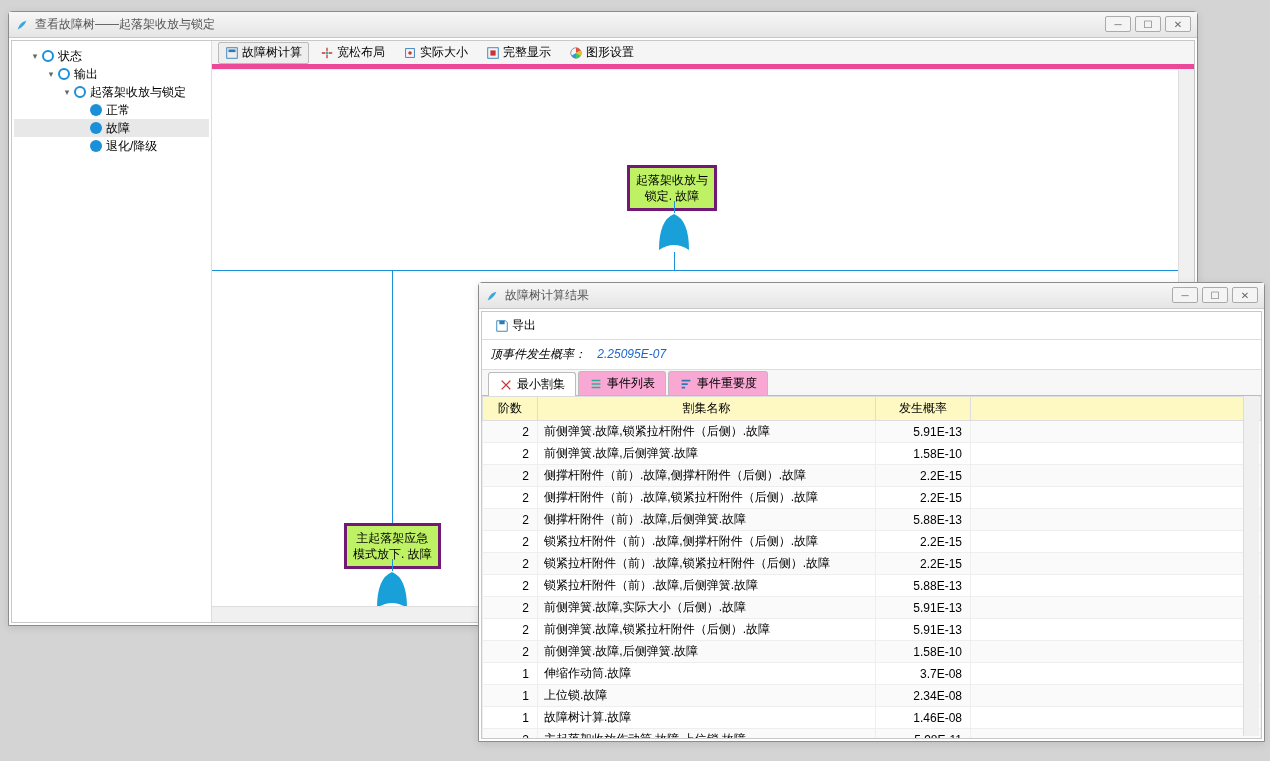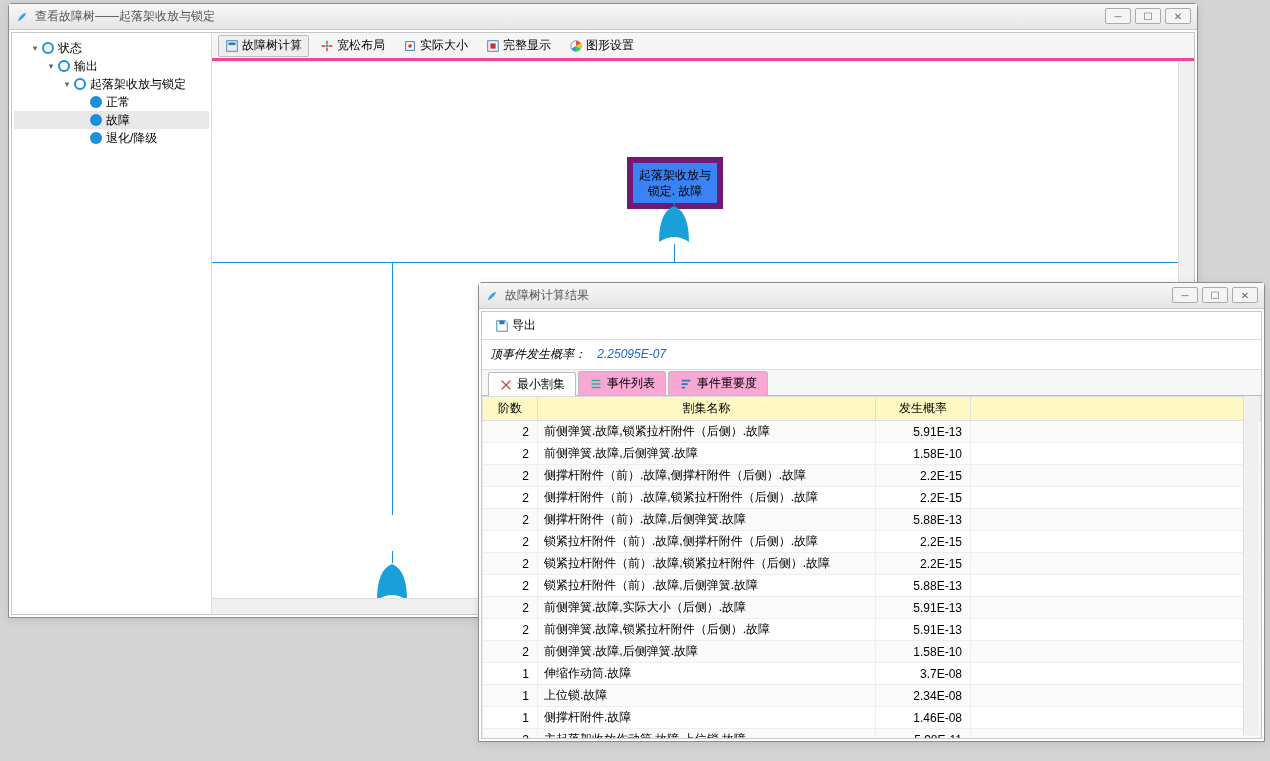--- a/index.html
+++ b/index.html
@@ -5,42 +5,42 @@
 * { box-sizing: border-box; margin: 0; padding: 0; font-family: "Microsoft YaHei", "SimSun", sans-serif; font-size: 12px; }
 body { background: #d4d4d4; width: 1270px; height: 761px; position: relative; overflow: hidden; }
 
 .window { position: absolute; background: #fff; border: 1px solid #8c8c8c; border-radius: 4px 4px 0 0; box-shadow: 0 2px 8px rgba(0,0,0,0.1); display: flex; flex-direction: column; }
 .titlebar { height: 26px; background: linear-gradient(#f7f7f7,#e5e5e5); border-bottom: 1px solid #c8c8c8; display: flex; align-items: center; padding: 0 6px; position: relative; }
 .titlebar .app-icon { width: 14px; height: 14px; margin-right: 6px; }
 .titlebar .title { color: #555; }
 .win-controls { position: absolute; right: 6px; top: 4px; display: flex; gap: 4px; }
 .win-btn { width: 26px; height: 16px; border: 1px solid #aaa; background: #f4f4f4; border-radius: 2px; display: flex; align-items: center; justify-content: center; color: #666; font-size: 10px; cursor: pointer; }
 
-.main-window { left: 8px; top: 3px; width: 1190px; height: 615px; }
+.main-window { left: 8px; top: 11px; width: 1190px; height: 615px; }
 .main-body { flex: 1; display: flex; background: #fff; border: 1px solid #c8c8c8; margin: 2px; overflow: hidden; }
 
 .tree-panel { width: 200px; border-right: 1px solid #ddd; padding: 6px 2px; overflow: auto; }
 .tree-node { display: flex; align-items: center; height: 18px; padding: 0 4px; white-space: nowrap; cursor: pointer; }
 .tree-node.selected { background: #e8e8e8; }
 .expander { width: 10px; height: 10px; margin-right: 2px; display: inline-flex; align-items: center; justify-content: center; color: #666; font-size: 9px; }
 .ring { width: 12px; height: 12px; border: 2px solid #1a90d9; border-radius: 50%; margin-right: 4px; flex-shrink: 0; }
 .dot { width: 12px; height: 12px; background: #1a90d9; border-radius: 50%; margin-right: 4px; flex-shrink: 0; }
 .ind1 { padding-left: 16px; }
 .ind2 { padding-left: 32px; }
 .ind3 { padding-left: 48px; }
 .ind4 { padding-left: 64px; }
 
 .canvas-wrap { flex: 1; display: flex; flex-direction: column; }
-.toolbar { height: 28px; border-bottom: 3px solid #ec4899; display: flex; align-items: center; padding: 0 6px; gap: 4px; background: #f5f5f5; }
+.toolbar { height: 28px; border-bottom: 5px solid #ec4899; display: flex; align-items: center; padding: 0 6px; gap: 4px; background: #f5f5f5; }
 .tb-btn { height: 22px; padding: 0 6px; display: flex; align-items: center; gap: 3px; border: 1px solid transparent; border-radius: 2px; cursor: pointer; }
 .tb-btn.active { border-color: #bbb; background: #eee; }
 .tb-icon { width: 14px; height: 14px; display: inline-flex; align-items: center; justify-content: center; }
 
 .canvas { flex: 1; position: relative; background: #fff; overflow: hidden; border-top: 1px solid #eee; }
-.ft-box { position: absolute; border: 6px solid #701a75; background: #3b82f6; padding: 4px 6px; text-align: center; min-width: 90px; line-height: 1.35; }
+.ft-box { position: absolute; border: 3px solid #701a75; background: #bef264; padding: 4px 6px; text-align: center; min-width: 90px; line-height: 1.35; }
 .or-gate { position: absolute; width: 40px; height: 40px; }
 .or-gate svg { width: 100%; height: 100%; }
 .conn { position: absolute; background: #1a90d9; }
 .conn.h { height: 1px; }
 .conn.v { width: 1px; }
 .canvas .scroll-v { position: absolute; right: 0; top: 0; bottom: 16px; width: 16px; background: #f0f0f0; border-left: 1px solid #ddd; }
 .canvas .scroll-h { position: absolute; left: 0; right: 16px; bottom: 0; height: 16px; background: #f0f0f0; border-top: 1px solid #ddd; }
 .canvas .scroll-corner { position: absolute; right: 0; bottom: 0; width: 16px; height: 16px; background: #f0f0f0; }
 
 .result-window { left: 478px; top: 282px; width: 787px; height: 460px; z-index: 10; }
@@ -172,20 +172,22 @@
 
         <div class="ft-box" style="left:415px; top:95px;"><span style="white-space:pre-line;">起落架收放与
 锁定. 故障</span></div>
         <div class="conn v" style="left:462px; top:131px; height:12px;"></div>
         <div class="or-gate" style="left:442px; top:142px;"><svg viewBox="0 0 40 40">
               <path d="M5 38 Q5 8 20 2 Q35 8 35 38 Q20 28 5 38 Z" fill="#1aa0d8"></path>
             </svg></div>
         <div class="conn v" style="left:462px; top:182px; height:18px;"></div>
         <div class="conn h" style="left:0px; top:200px; width:970px;"></div>
 
+        <div class="ft-box" style="left:132px; top:453px;"><span style="white-space:pre-line;">主起落架应急
+模式放下. 故障</span></div>
         <div class="conn v" style="left:180px; top:200px; height:253px;"></div>
         <div class="conn v" style="left:180px; top:489px; height:12px;"></div>
         <div class="or-gate" style="left:160px; top:500px;"><svg viewBox="0 0 40 40">
               <path d="M5 38 Q5 8 20 2 Q35 8 35 38 Q20 28 5 38 Z" fill="#1aa0d8"></path>
             </svg></div>
         <div class="conn v" style="left:180px; top:540px; height:18px;"></div>
         <div class="conn h" style="left:26px; top:558px; width:244px;"></div>
 
         <div class="ft-box" style="left:0px; top:565px; min-width:70px;"><span style="white-space:pre-line;margin-left:14px;">急模式放下.
 故障</span></div>
@@ -353,21 +355,21 @@
                 <td></td>
               </tr>
               <tr>
                 <td class="order">1</td>
                 <td class="name">上位锁.故障</td>
                 <td class="prob">2.34E-08</td>
                 <td></td>
               </tr>
               <tr>
                 <td class="order">1</td>
-                <td class="name">侧撑杆附件.故障</td>
+                <td class="name">故障树计算.故障</td>
                 <td class="prob">1.46E-08</td>
                 <td></td>
               </tr>
               <tr>
                 <td class="order">2</td>
                 <td class="name">主起落架收放作动筒.故障,上位锁.故障</td>
                 <td class="prob">5.98E-11</td>
                 <td></td>
               </tr>
             </tbody>

